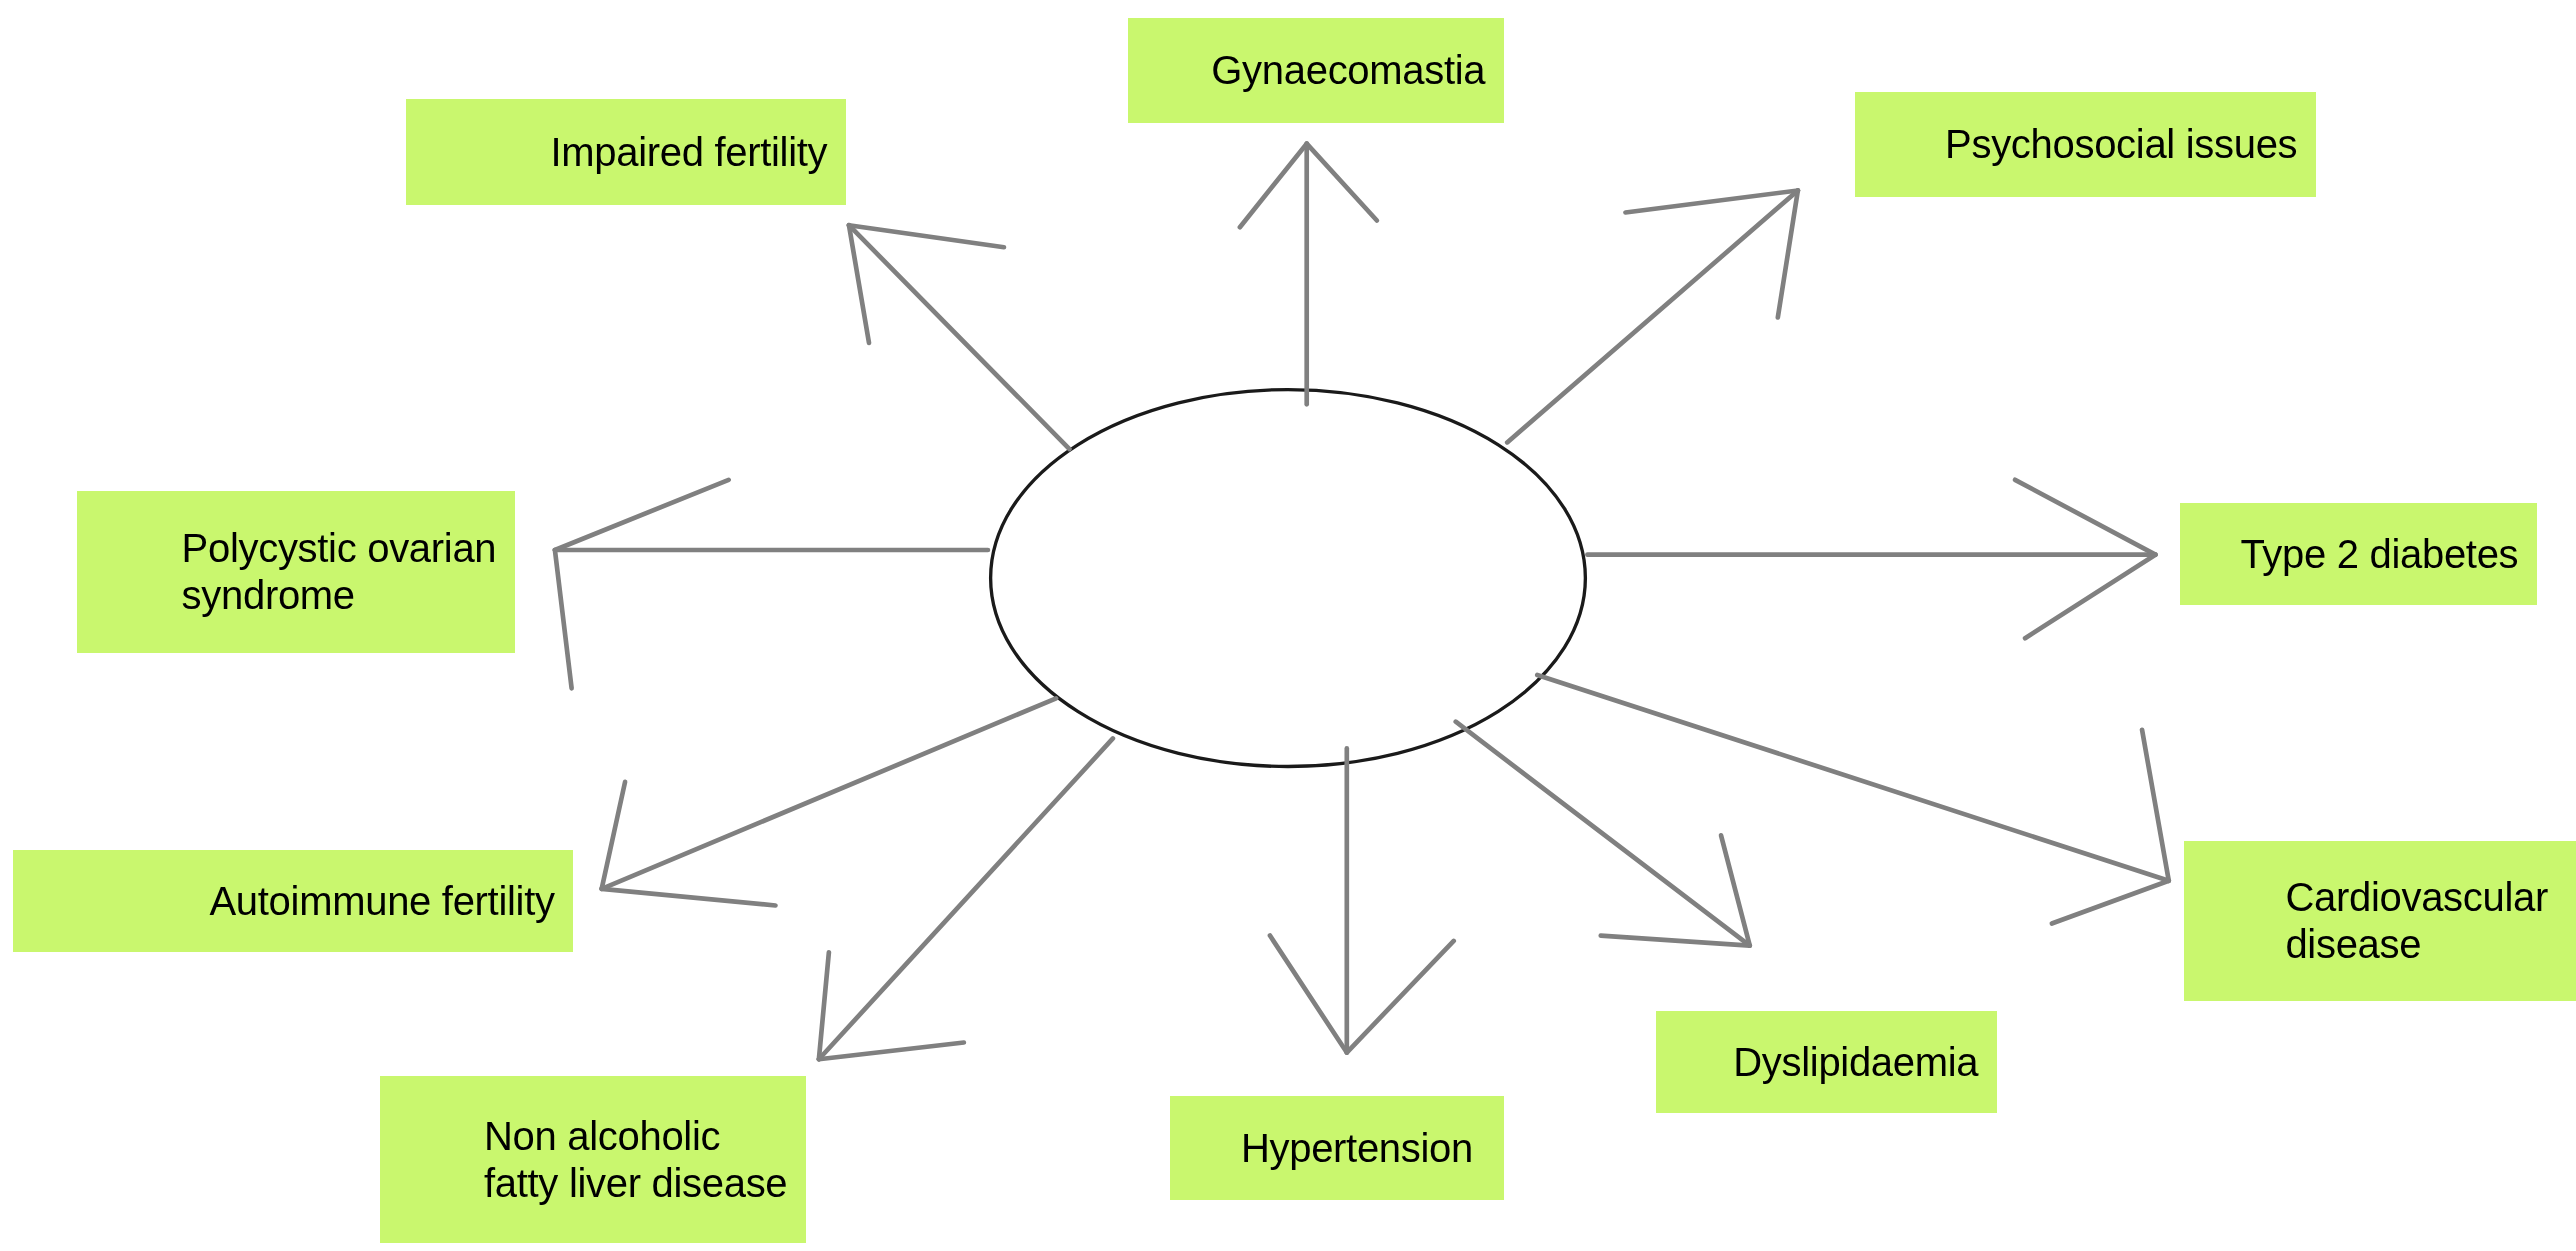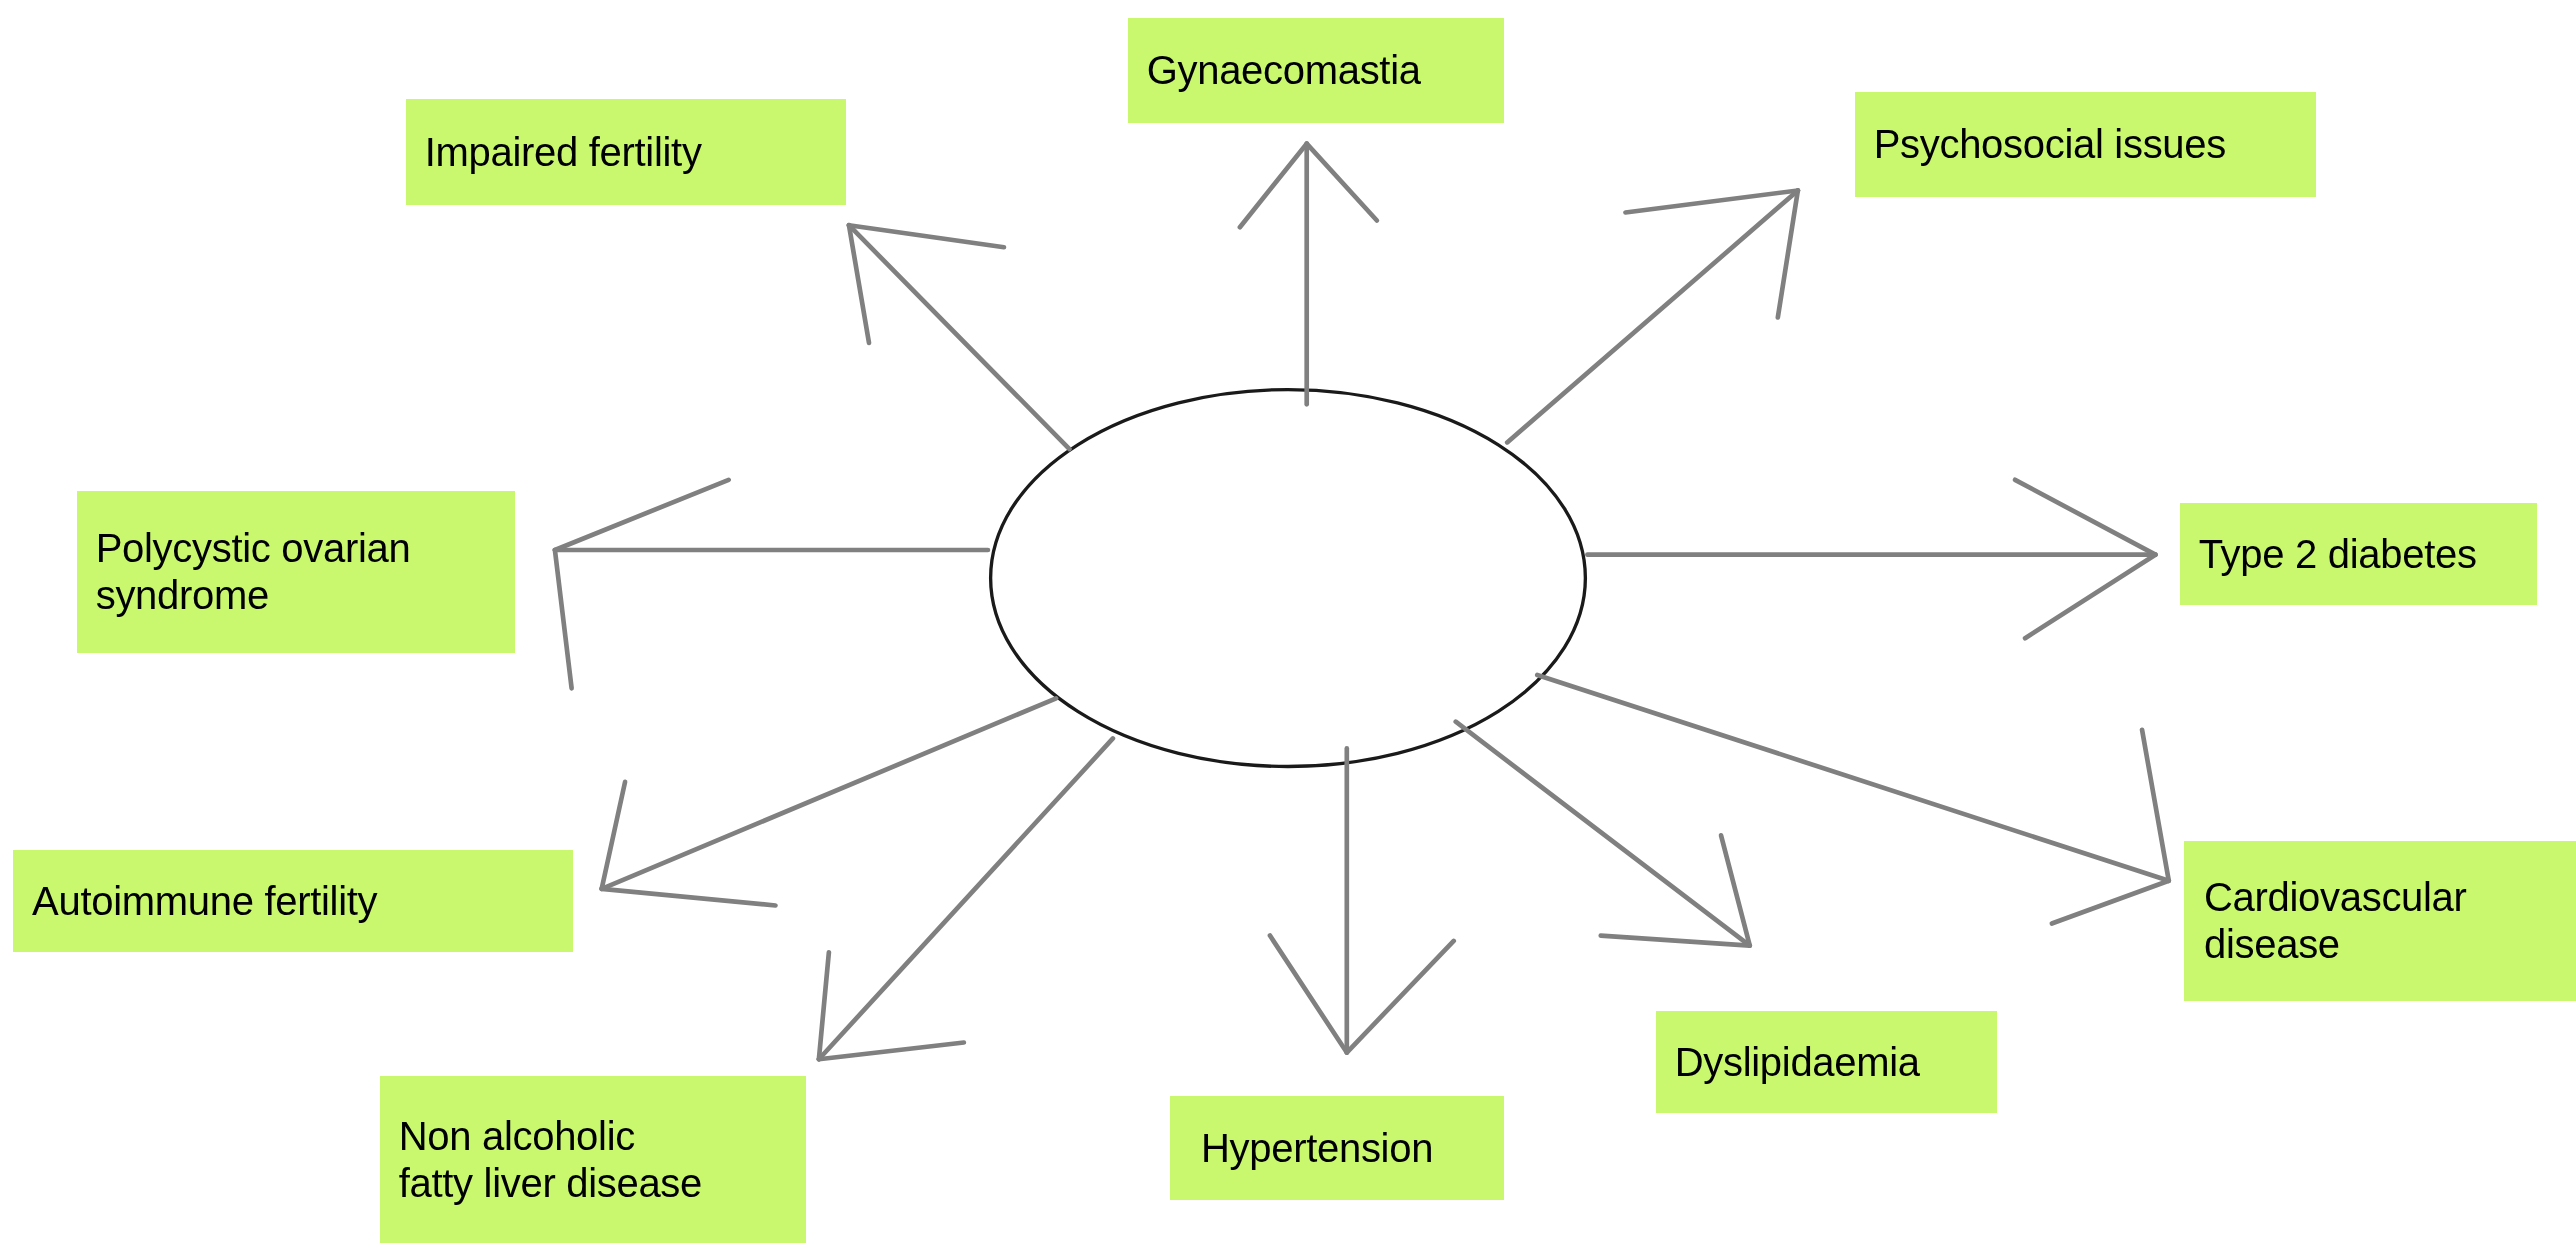--- a/index.html
+++ b/index.html
@@ -27,20 +27,21 @@
     background:#c9f76e;
     color:#000000;
     font-size:40px;
     line-height:1.17;
     letter-spacing:-0.3px;
     box-sizing:border-box;
     display:flex;
     flex-direction:column;
     justify-content:center;
     white-space:pre-line;
+    align-items:flex-end;
   }
   .node .node-label{
     display:block;
     white-space:pre-line;
   }
   .center-label{
     position:absolute;
     color:#000000;
     font-size:49px;
     letter-spacing:-0.3px;
@@ -141,21 +142,21 @@
   </div>
 
   <div class="node" style="left:2172px; top:503px; width:357px; height:102px; padding:0 18.7px;margin-left:8px;">
     <span class="node-label">Type 2 diabetes</span>
   </div>
 
   <div class="node" style="left:13.4px; top:850px; width:560px; height:102px; padding:0 18.7px;">
     <span class="node-label">Autoimmune fertility</span>
   </div>
 
-  <div class="node" style="left:2184px; top:841px; width:392px; height:160px; padding:0 20px;">
+  <div class="node" style="left:2184px; top:841px; width:392px; height:160px; padding:0 28px;">
     <span class="node-label">Cardiovascular
 disease</span>
   </div>
 
   <div class="node" style="left:380px; top:1076px; width:426px; height:167px; padding:0 18.7px;">
     <span class="node-label">Non alcoholic
 fatty liver disease</span>
   </div>
 
   <div class="node" style="left:1170px; top:1096px; width:334px; height:104px; padding:0 31px;">

